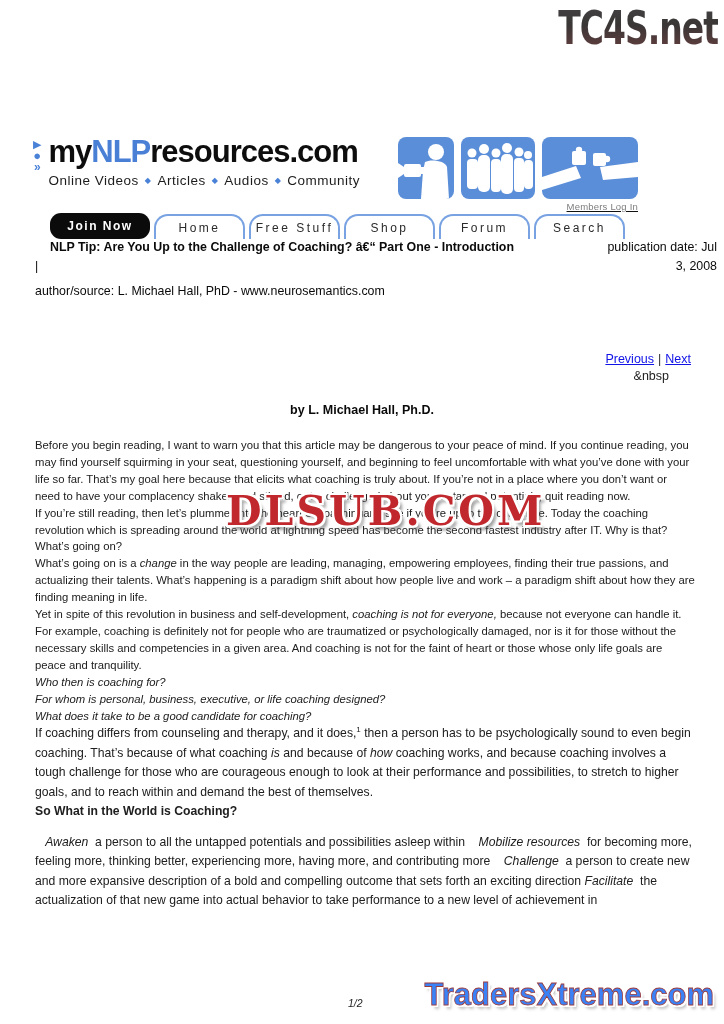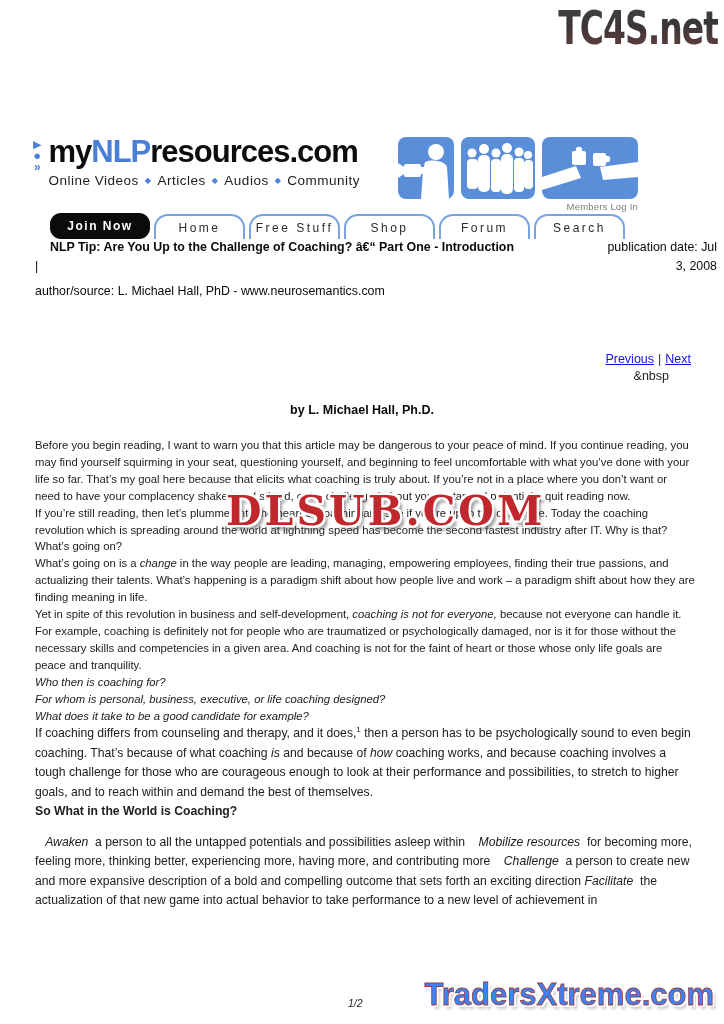--- a/index.html
+++ b/index.html
@@ -19,21 +19,21 @@
   
   .brand{position:absolute;left:33px;top:136px;display:flex;gap:7px;}
   .brand-icon{display:flex;flex-direction:column;align-items:center;color:#4a82d8;line-height:1;padding-top:3px;}
   .bi-play{font-size:11px;} .bi-dot{font-size:13px;margin:-1px 0;} .bi-ff{font-size:12px;font-weight:bold;}
   .brand-line{font-size:31px;font-weight:bold;letter-spacing:-1px;line-height:1.05;color:#0d0d0d;}
   .brand-accent{color:#4a7fd6;}
   .brand-tag{font-size:13.5px;letter-spacing:.5px;color:#1c1c1c;margin-top:4px;display:flex;align-items:center;gap:6px;}
   .tag-sep{color:#4a82d8;font-size:8px;}
 
   
-  .thumbs{position:absolute;left:398px;top:137px;width:240px;}
+  .thumbs{position:absolute;left:398px;top:137px;width:240px;text-decoration:underline;}
   .thumb-row{display:flex;gap:7px;align-items:flex-start;}
   .thumb{background:#5b8ed8;border-radius:8px;height:62px;display:block;overflow:hidden;}
   .thumb.t1{width:56px;} .thumb.t2{width:74px;} .thumb.t3{width:96px;}
   .thumb svg{display:block;}
   .members{font-size:9.5px;color:#7d7d7d;text-align:right;margin-top:2px;letter-spacing:.2px;}
 
   
   .nav{position:absolute;left:50px;top:213px;display:flex;gap:4px;align-items:flex-end;justify-content:space-between;}
   .tab{box-sizing:border-box;height:26px;display:flex;align-items:center;justify-content:center;
        font-size:12px;letter-spacing:2.5px;color:#2b2b2b;cursor:pointer;}
@@ -184,21 +184,21 @@
 
   <div class="byline">by L. Michael Hall, Ph.D.</div>
 
   <div class="article">
       <div class="para"><span>Before you begin reading, I want to warn you that this article may be dangerous to your peace of mind. If you continue reading, you may find yourself squirming in your seat, questioning yourself, and beginning to feel uncomfortable with what you’ve done with your life so far. That’s my goal here because that elicits what coaching is truly about. If you’re not in a place where you don’t want or need to have your complacency shaken and stirred, or be challenged about your untapped potentials, quit reading now.</span></div>
       <div class="para"><span>If you’re still reading, then let’s plummet into the heart of coachingand see if you’re up to the challenge. Today the coaching revolution which is spreading around the world at lightning speed has become the second fastest industry after IT. Why is that? What’s going on?</span></div>
       <div class="para"><span>What’s going on is a </span><span class="it">change</span><span> in the way people are leading, managing, empowering employees, finding their true passions, and actualizing their talents. What’s happening is a paradigm shift about how people live and work – a paradigm shift about how they are finding meaning in life.</span></div>
       <div class="para"><span>Yet in spite of this revolution in business and self-development, </span><span class="it">coaching is not for everyone,</span><span> because not everyone can handle it. For example, coaching is definitely not for people who are traumatized or psychologically damaged, nor is it for those without the necessary skills and competencies in a given area. And coaching is not for the faint of heart or those whose only life goals are peace and tranquility.</span></div>
       <div class="para"><span class="it">Who then is coaching for?</span></div>
       <div class="para"><span class="it">For whom is personal, business, executive, or life coaching designed?</span></div>
-      <div class="para"><span class="it">What does it take to be a good candidate for example?</span></div>
+      <div class="para"><span class="it">What does it take to be a good candidate for coaching?</span></div>
       <div class="para lg"><span>If coaching differs from counseling and therapy, and it does,</span><sup>1</sup><span> then a person has to be psychologically sound to even begin coaching. That’s because of what coaching </span><span class="it">is</span><span> and because of </span><span class="it">how</span><span> coaching works, and because coaching involves a tough challenge for those who are courageous enough to look at their performance and possibilities, to stretch to higher goals, and to reach within and demand the best of themselves.</span></div>
       <div class="para lg"><span class="bd">So What in the World is Coaching?</span></div>
       <div class="para lg gap"><span>&nbsp;&nbsp; </span><span class="it">Awaken</span><span> &nbsp;a person to all the untapped potentials and possibilities asleep within &nbsp;&nbsp; </span><span class="it">Mobilize resources</span><span> &nbsp;for becoming more, feeling more, thinking better, experiencing more, having more, and contributing more &nbsp;&nbsp; </span><span class="it">Challenge</span><span> &nbsp;a person to create new and more expansive description of a bold and compelling outcome that sets forth an exciting direction </span><span class="it">Facilitate</span><span> &nbsp;the actualization of that new game into actual behavior to take performance to a new level of achievement in</span></div>
     </div>
 
   <div class="dlsub">DLSUB.COM</div>
 
   <div class="pagefoot">1/2</div>
   <div class="tx">TradersXtreme.com</div>
 

